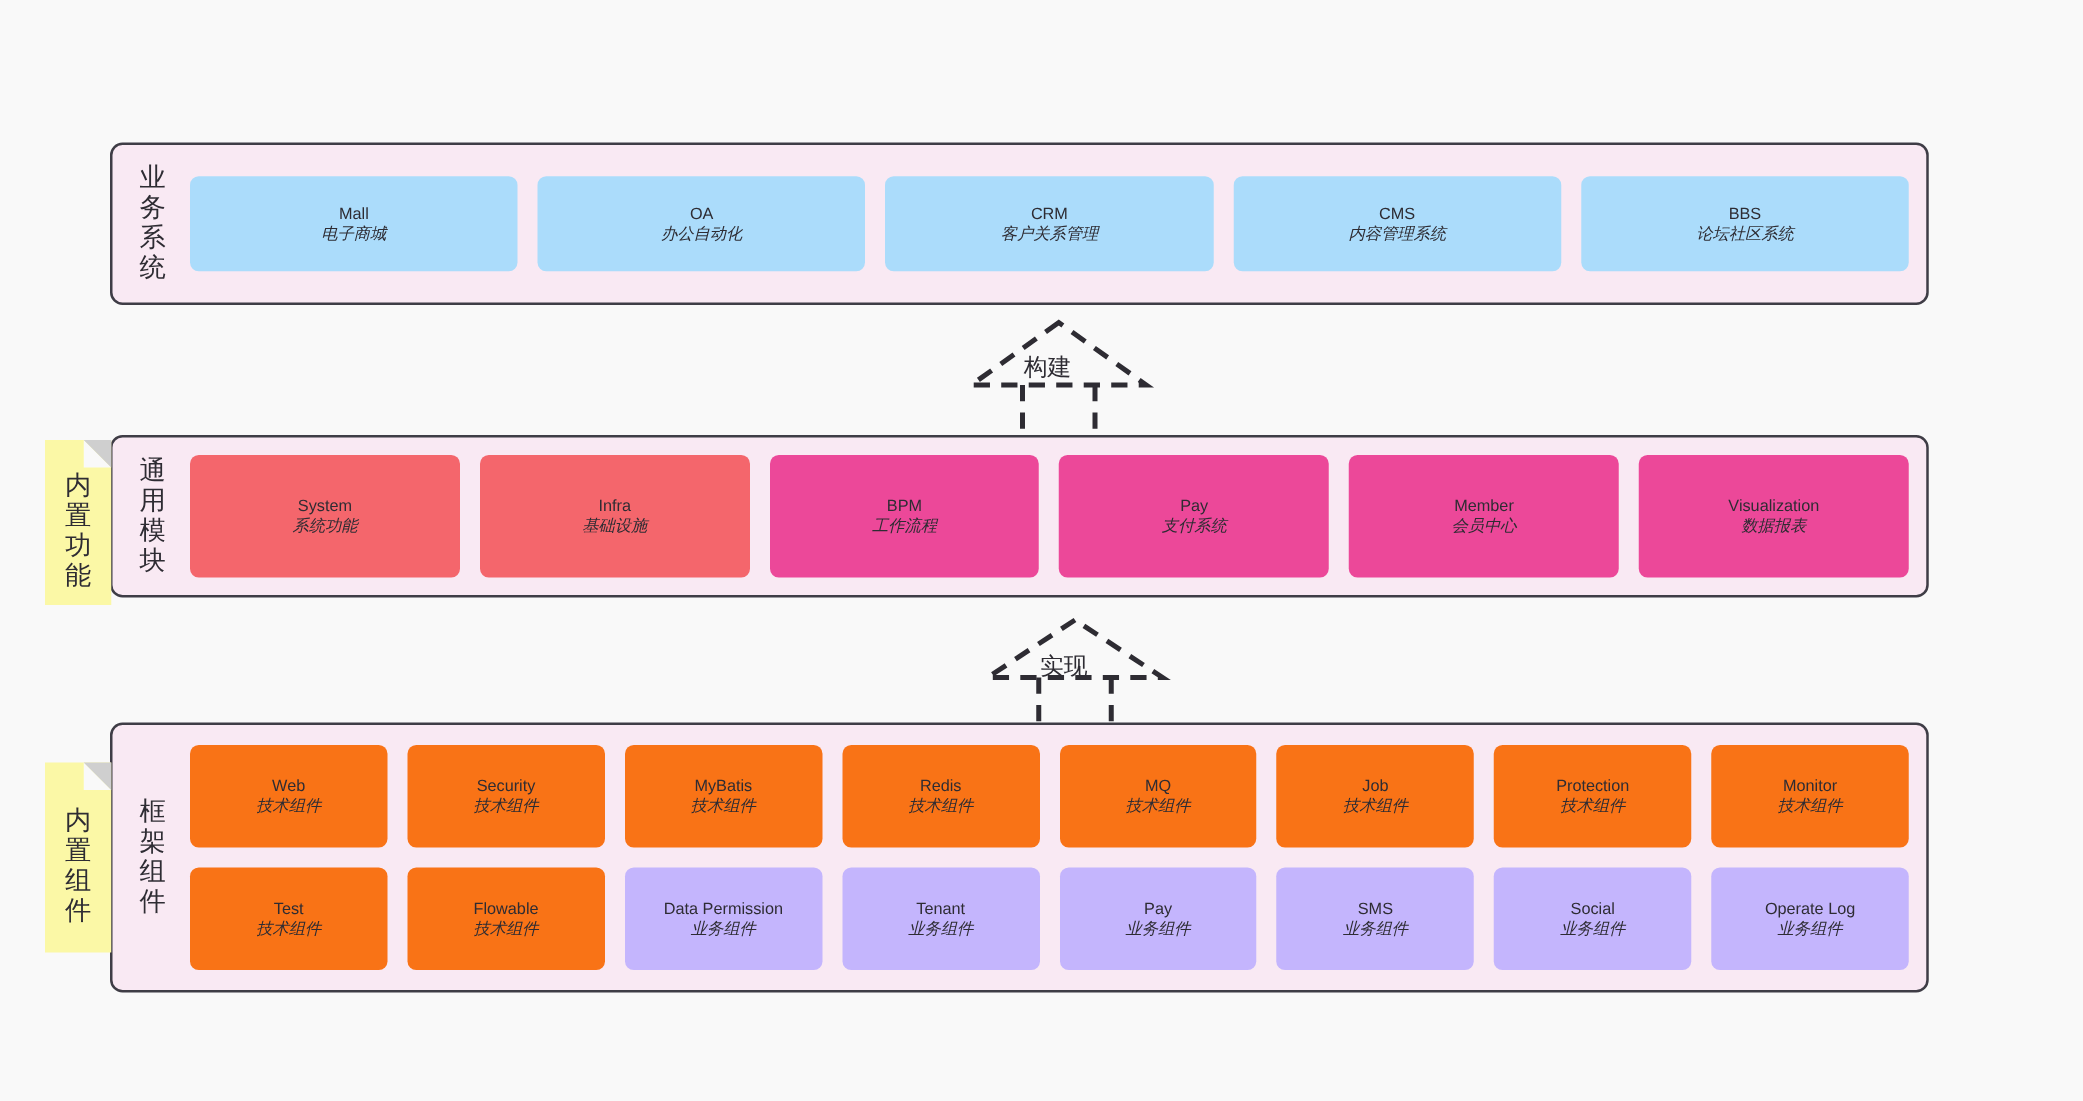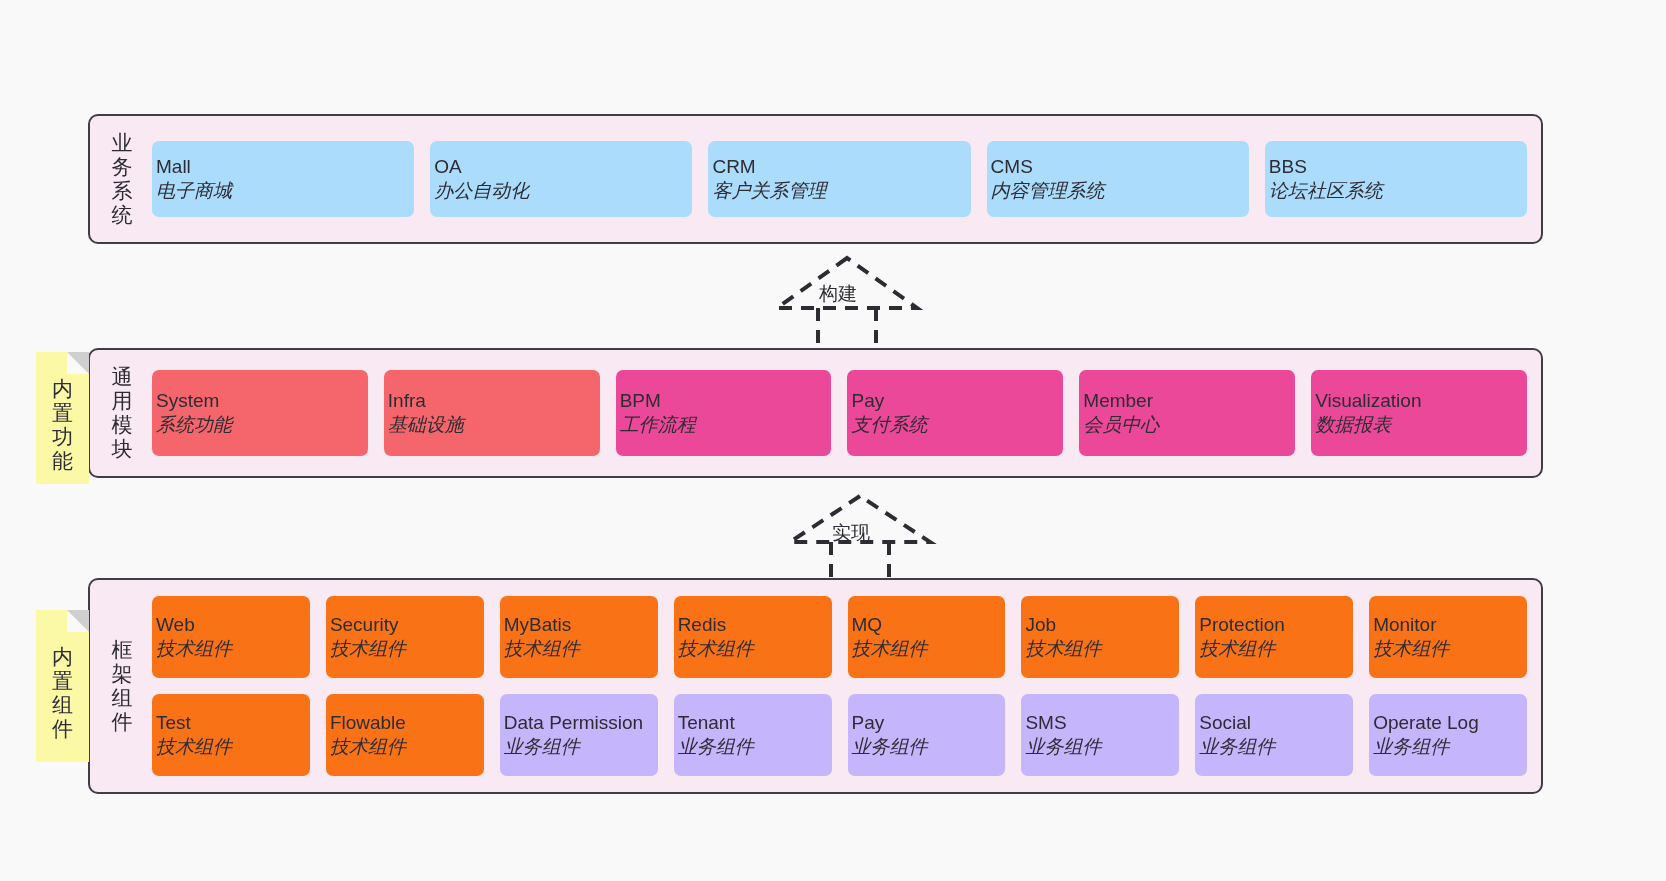--- a/index.html
+++ b/index.html
@@ -67,44 +67,44 @@
     width: 100%;
     gap: 16px;
   }
 
   
   .card {
     flex: 1 1 0;
     border-radius: 7px;
     display: flex;
     flex-direction: column;
-    align-items: flex-start;
+    align-items: center;
     justify-content: center;
     text-align: center;
-    font-size: 19px;
+    font-size: 13px;
     line-height: 1.26;
     color: #2e2c33;
     box-sizing: border-box;
     padding: 6px 4px;
   }
   .card .en { display: block; }
   .card .cn { display: block; font-style: italic; }
 
   .card.blue        { background: #abdcfb; }
   .card.red         { background: #f4666c; }
   .card.pink        { background: #ec4899; }
   .card.green       { background: #f97316; }
   .card.green-light { background: #c4b5fd; }
 
   
   #layer-business  { left: 88px;  top: 114px; width: 1455px; height: 130px; }
   #layer-business  .card { height: 76px; }
 
   #layer-common    { left: 88px;  top: 348px; width: 1455px; height: 130px; }
-  #layer-common    .card { height: 86px; }
+  #layer-common    .card { height: 98px; }
 
   #layer-framework { left: 88px;  top: 578px; width: 1455px; height: 216px; }
   #layer-framework .card { height: 82px; }
 
   
   .note {
     position: absolute;
     background: #fbf8a6;
     box-sizing: border-box;
     display: flex;

